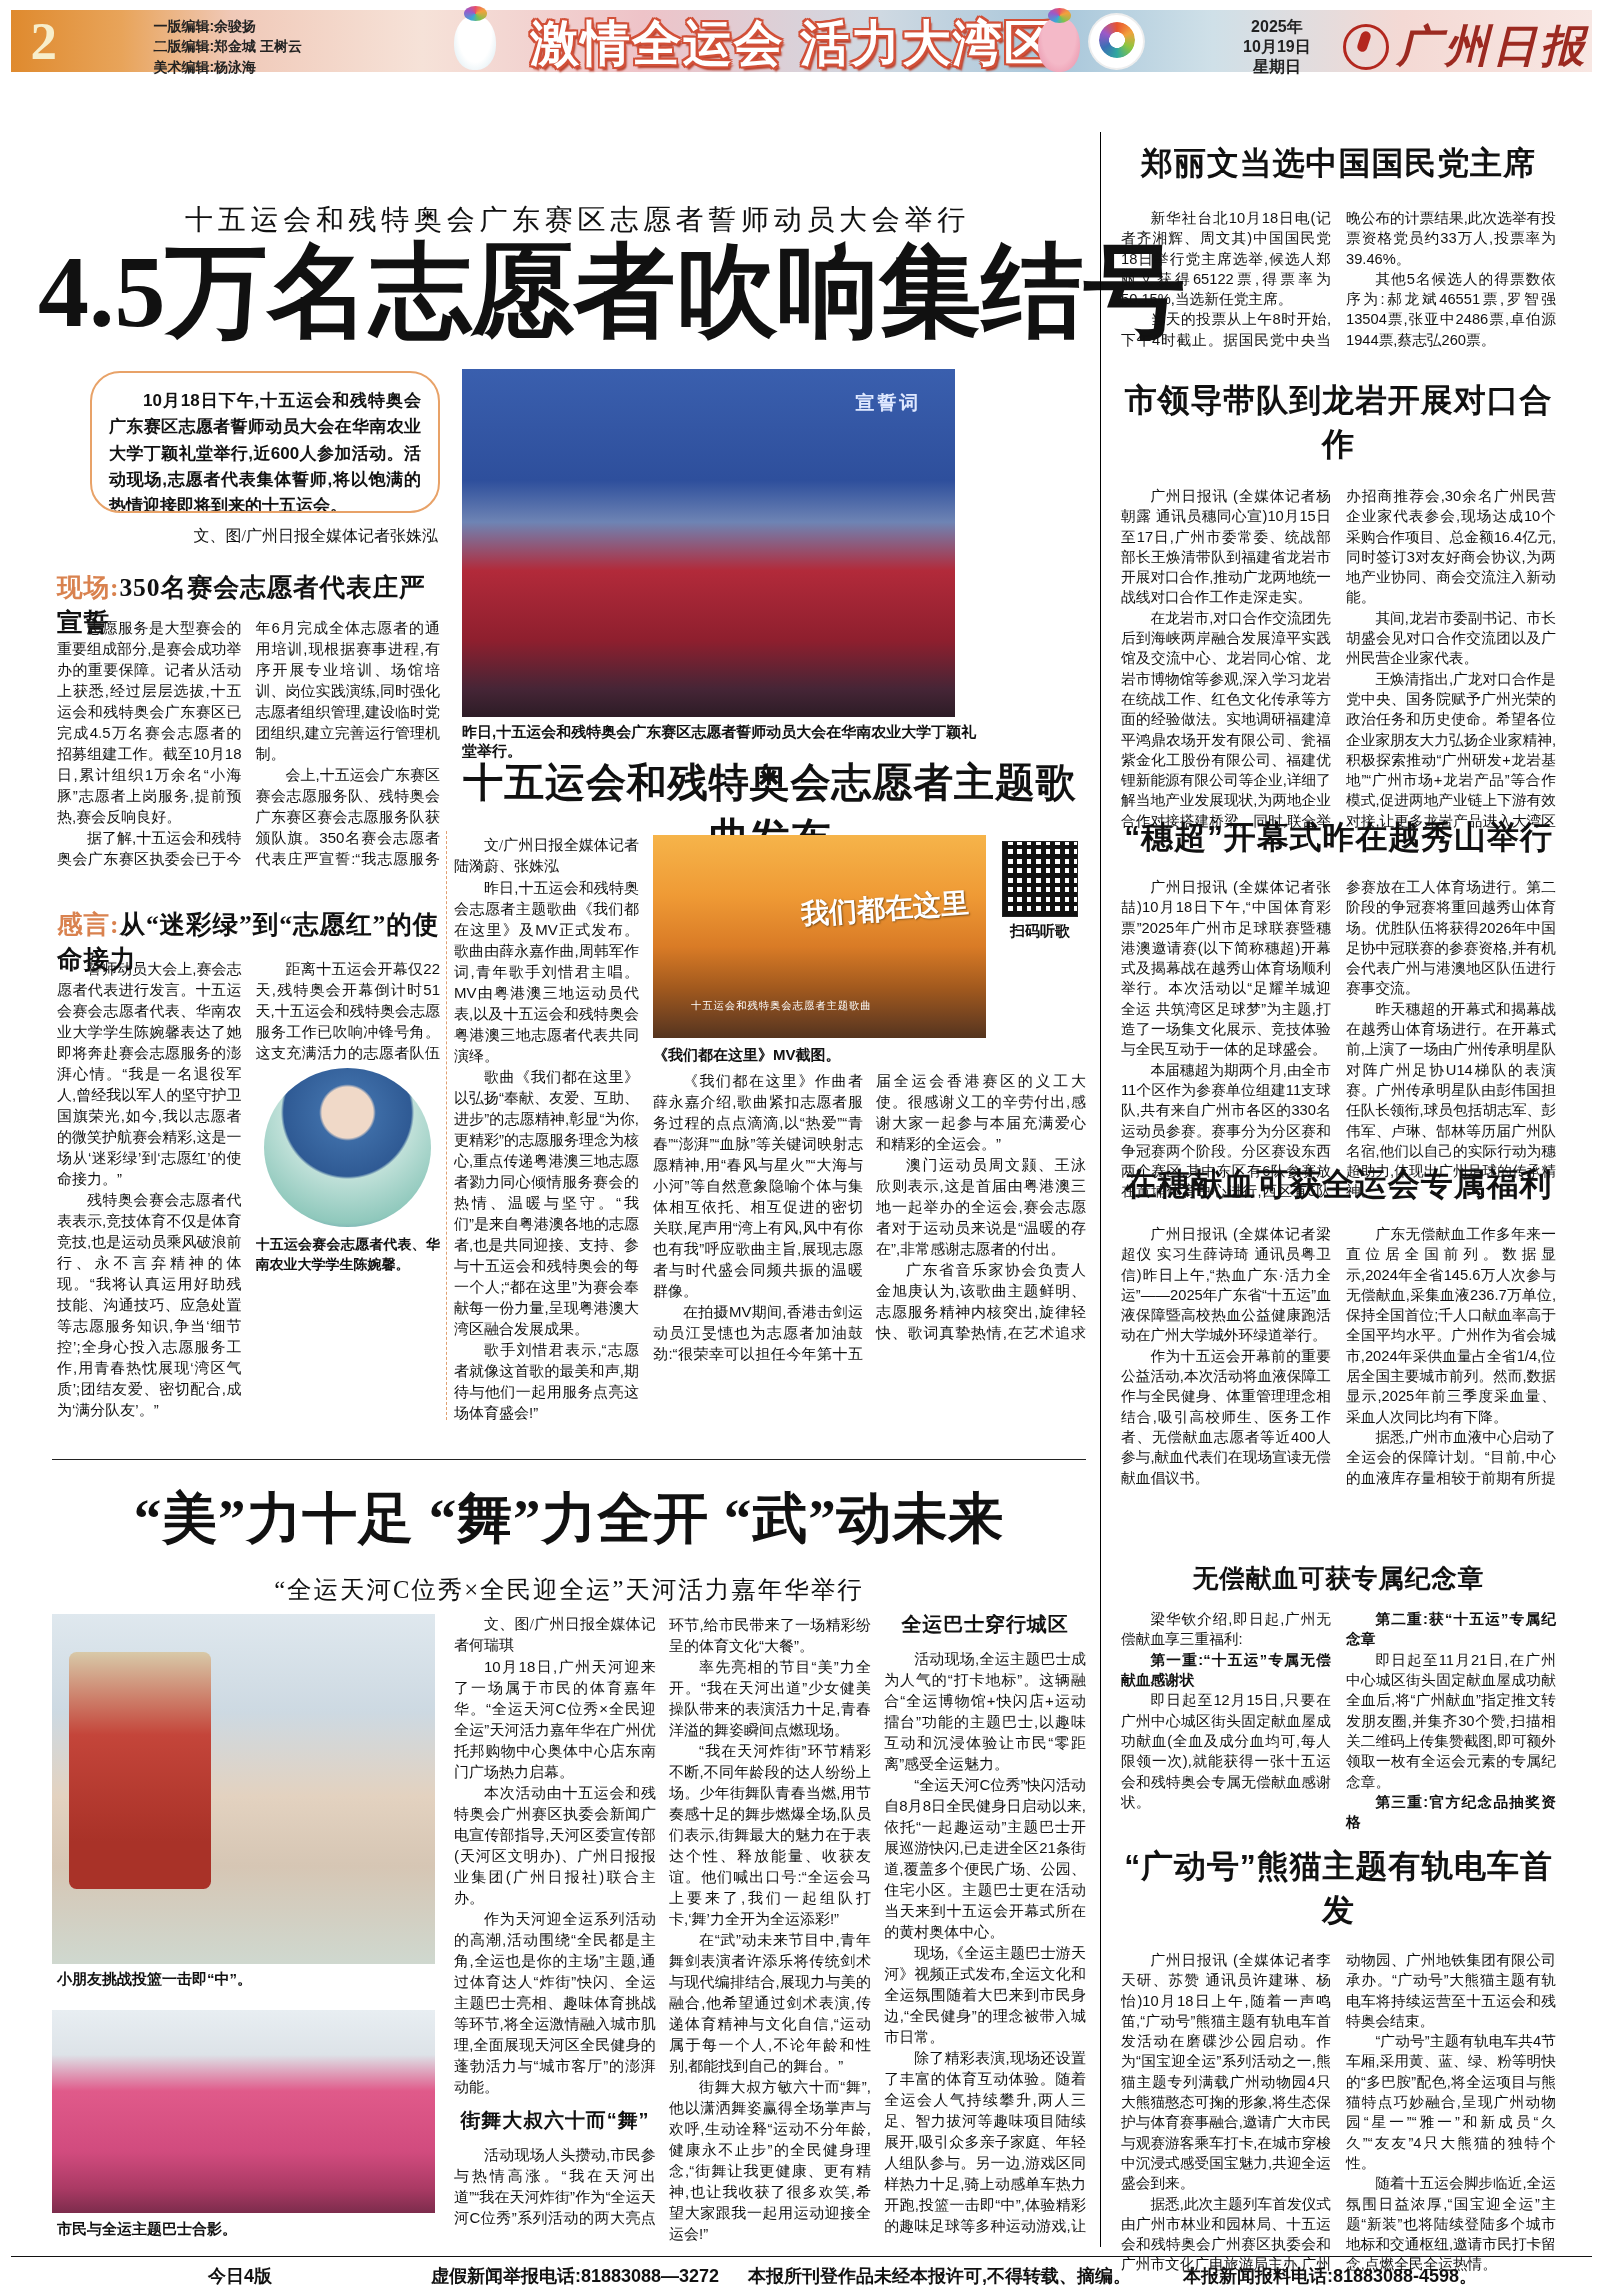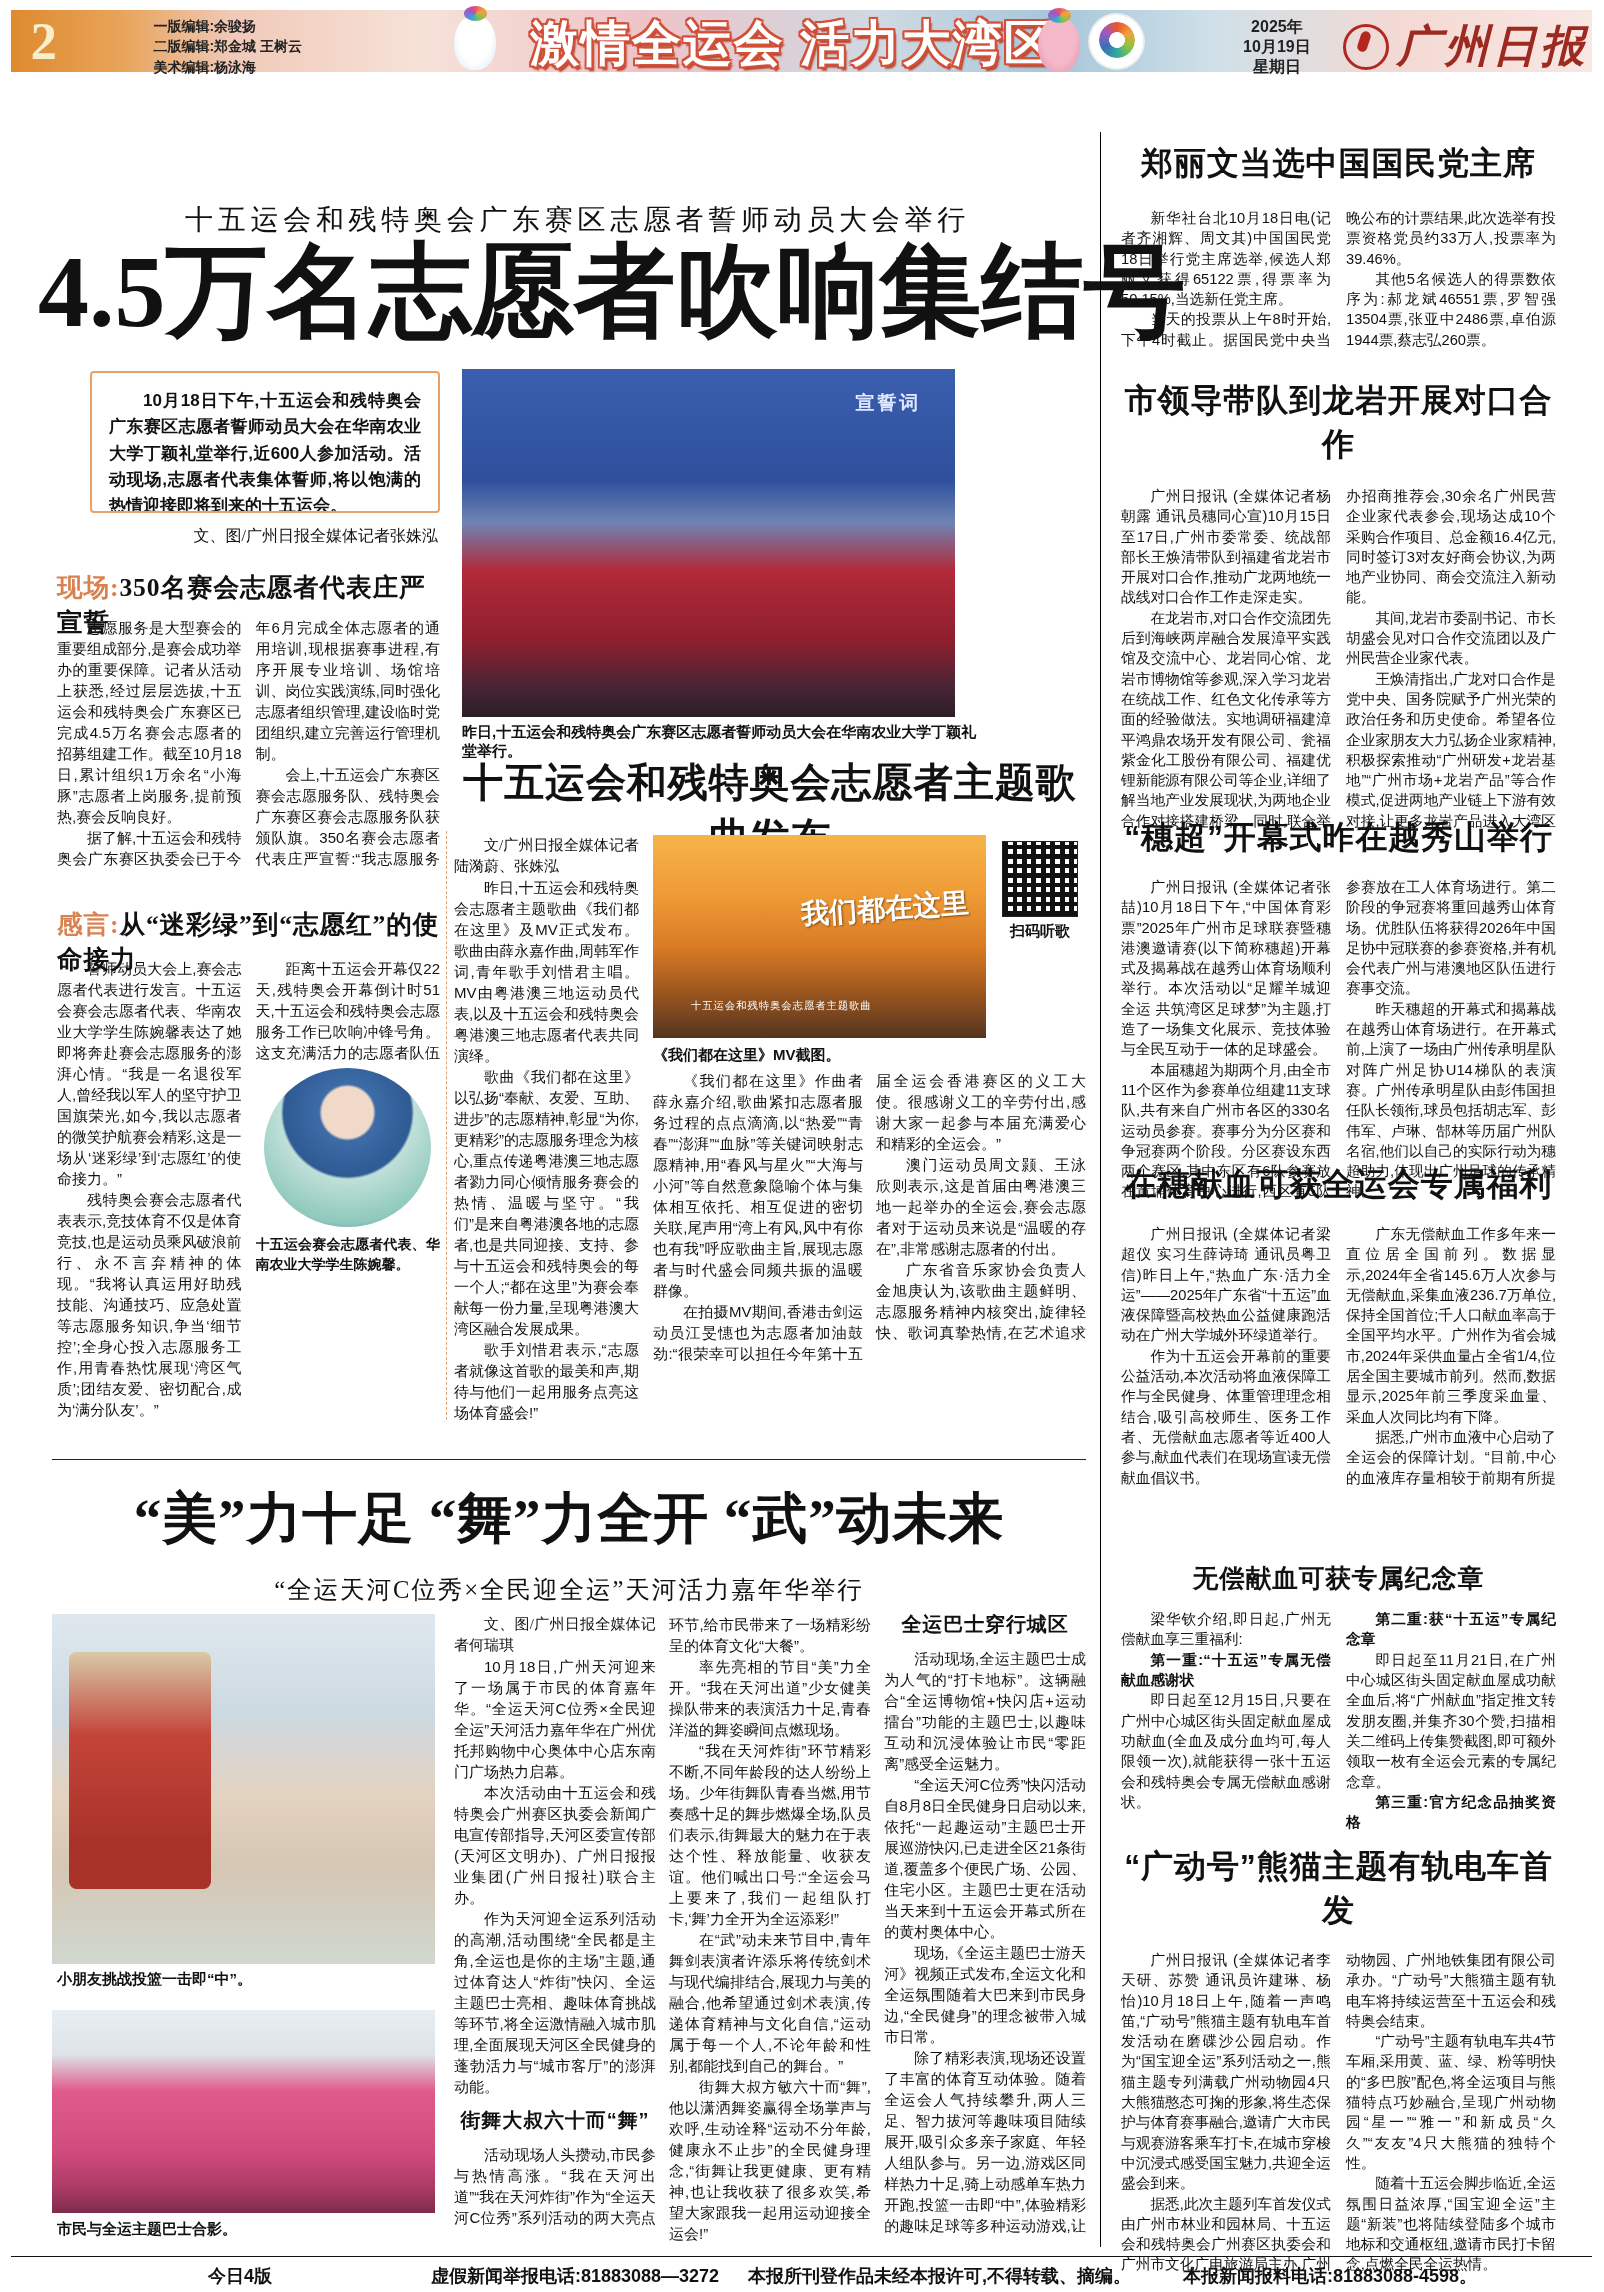--- a/index.html
+++ b/index.html
@@ -27,21 +27,21 @@
   .logo{left:1332px;top:7.6px;display:flex;align-items:center;}
   .logo-mark{width:40px;height:40px;border:3.8px solid #b3271e;border-radius:50%;position:relative;}
   .logo-mark::after{content:"";position:absolute;left:12.3px;top:4.7px;width:9.5px;height:21px;background:#b3271e;border-radius:5.7px;transform:rotate(18deg);}
   .logo-name{font-family:"Liberation Serif","DejaVu Serif",serif;font-style:italic;font-weight:bold;
     font-size:44px;color:#9c2a21;letter-spacing:3.8px;margin-left:7.6px;}
   
   .kicker{left:76px;top:201px;width:1003px;text-align:center;font-family:"Liberation Serif",serif;
     font-size:28px;letter-spacing:4.7px;color:#111;}
   .headline-main{left:38px;top:233px;width:1050px;text-align:center;font-family:"Liberation Serif","DejaVu Serif",serif;
     font-size:102px;font-weight:900;letter-spacing:0px;line-height:1.15;white-space:nowrap;}
-  .lead-box{left:90px;top:371px;width:312px;height:108px;border:2.8px solid #e8a268;border-radius:4px;
+  .lead-box{left:90px;top:371px;width:312px;height:108px;border:2.8px solid #e8a268;border-radius:30px;
     padding:15px 17px;font-size:17px;line-height:1.55;font-weight:bold;text-align:justify;overflow:hidden;}
   .lead-box p{margin:0;text-indent:2em;}
   .byline1{left:90px;top:526px;width:348px;text-align:right;font-size:16px;font-family:"Liberation Serif",serif;}
   .subhead{font-family:"Liberation Serif",serif;font-weight:bold;font-size:25.6px;letter-spacing:0.9px;}
   .subhead .lab{color:#d9824f;}
   .s1-head{left:57px;top:570px;width:383px;}
   .colbody{font-size:15px;line-height:21px;text-align:justify;overflow:hidden;}
   .colbody p{margin:0;text-indent:2em;}
   .s1-body{left:57px;top:617px;width:383px;height:269px;column-count:2;column-gap:14px;}
   .s2-head{left:57px;top:907px;width:383px;}

